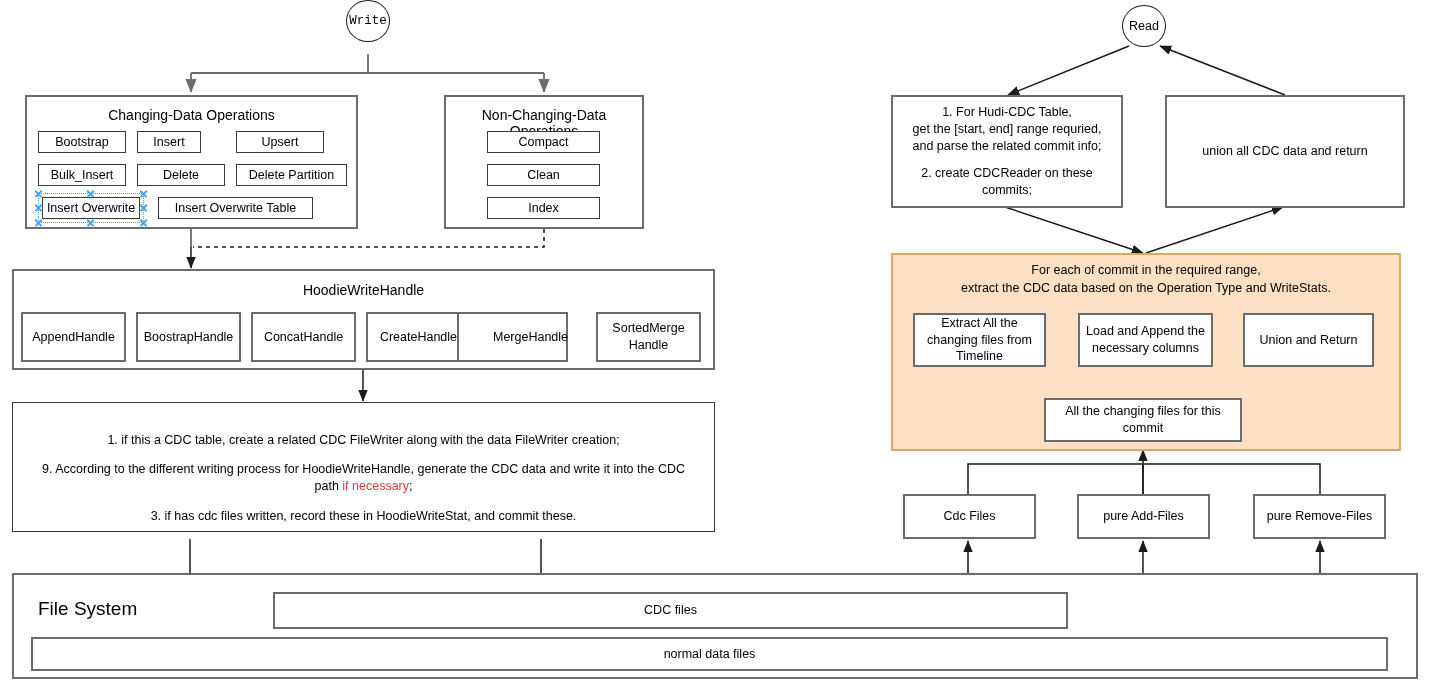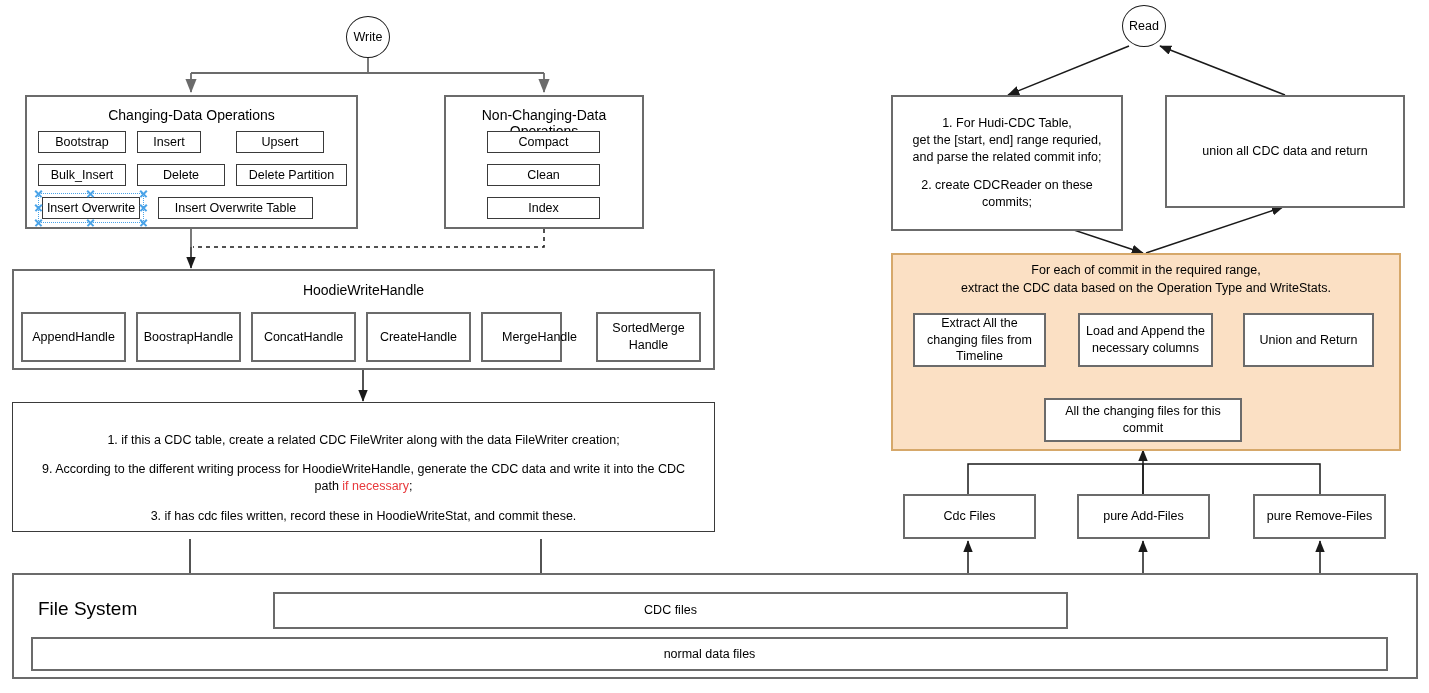--- a/index.html
+++ b/index.html
@@ -147,21 +147,21 @@
 
     <path d="M1143,494 L1143,450" stroke="#1a1a1a" stroke-width="1.5" fill="none" marker-end="url(#arrow)"></path>
     <path d="M968,494 L968,464 L1320,464 L1320,494" stroke="#1a1a1a" stroke-width="1.5" fill="none"></path>
     <path d="M1143,494 L1143,464" stroke="#1a1a1a" stroke-width="1.5" fill="none"></path>
 
     <path d="M968,610 L968,541" stroke="#1a1a1a" stroke-width="1.5" fill="none" marker-end="url(#arrow)"></path>
     <path d="M1143,641 L1143,541" stroke="#1a1a1a" stroke-width="1.5" fill="none" marker-end="url(#arrow)"></path>
     <path d="M1320,641 L1320,541" stroke="#1a1a1a" stroke-width="1.5" fill="none" marker-end="url(#arrow)"></path>
   </svg>
 
-  <div class="ellipse" style="left:346px;top:16px;width:44px;height:42px;">
+  <div class="ellipse" style="left:346px;top:0;width:44px;height:42px;font-family:Liberation Mono, monospace;">
     <span>Write</span>
   </div>
 
   <div class="group" style="left:25px;top:95px;width:333px;height:134px;">
     <div class="group-title" style="top:10px;">Changing-Data Operations</div>
   </div>
 
   <div class="box thin" style="left:38px;top:131px;width:88px;height:22px;">
     <span>Bootstrap</span>
   </div>
@@ -220,21 +220,21 @@
   </div>
   <div class="box" style="left:136px;top:312px;width:105px;height:50px;">
     <span>BoostrapHandle</span>
   </div>
   <div class="box" style="left:251px;top:312px;width:105px;height:50px;">
     <span>ConcatHandle</span>
   </div>
   <div class="box" style="left:366px;top:312px;width:105px;height:50px;">
     <span>CreateHandle</span>
   </div>
-  <div class="box" style="left:481px;top:312px;width:81px;height:50px;padding-left:40px;">
+  <div class="box" style="left:457px;top:312px;width:111px;height:50px;padding-left:40px;">
     <span>MergeHandle</span>
   </div>
   <div class="box" style="left:596px;top:312px;width:105px;height:50px;flex-direction:column;">
     <span>SortedMerge</span>
     <span>Handle</span>
   </div>
 
   <div class="box thin" style="left:12px;top:402px;width:703px;height:130px;flex-direction:column;justify-content:flex-end;gap:13px;padding:6px 14px;">
     <span>1. if this a CDC table, create a related CDC FileWriter along with the data FileWriter creation;</span>
     <span style="display:block;">
@@ -251,21 +251,21 @@
     <span>CDC files</span>
   </div>
   <div class="box" style="left:31px;top:637px;width:1357px;height:34px;">
     <span>normal data files</span>
   </div>
 
   <div class="ellipse" style="left:1122px;top:5px;width:44px;height:42px;">
     <span>Read</span>
   </div>
 
-  <div class="box" style="left:891px;top:95px;width:232px;height:136px;flex-direction:column;justify-content:center;">
+  <div class="box" style="left:891px;top:95px;width:232px;height:113px;flex-direction:column;justify-content:center;">
     <span>1. For Hudi-CDC Table,</span>
     <span>get the [start, end] range requried,</span>
     <span>and parse the related commit info;</span>
     <span style="height:11px;"></span>
     <span>2. create CDCReader on these</span>
     <span>commits;</span>
   </div>
 
   <div class="box" style="left:1165px;top:95px;width:240px;height:113px;">
     <span>union all CDC data and return</span>

